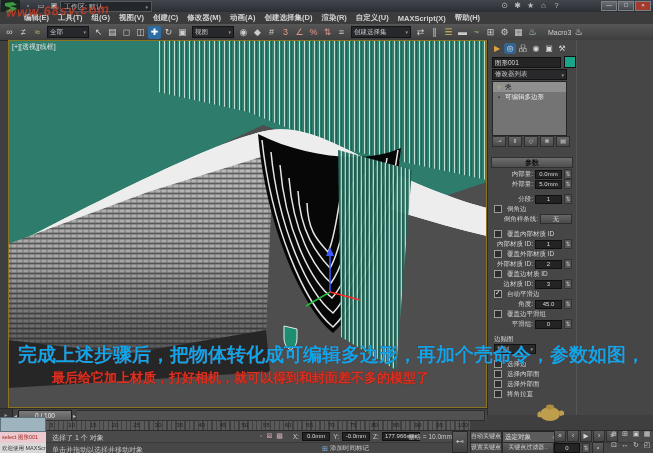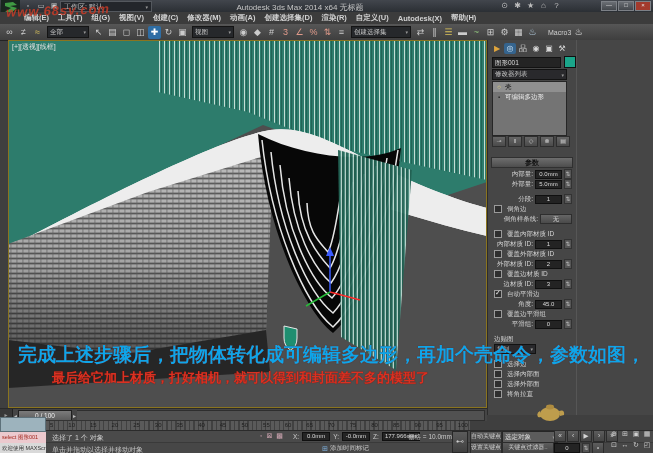--- a/index.html
+++ b/index.html
@@ -153,21 +153,20 @@
     <span class="qicon">▫</span>
         <span class="qicon">▭</span>
         <span class="qicon">▣</span>
         <span class="qicon">↺</span>
         <span class="qicon">↻</span>
       </div>
     <div class="workspace">
       <span>工作区: 默认</span>
       <span class="dda">▾</span>
     </div>
-    <div class="titletext">Autodesk 3ds Max  2014 x64   无标题</div>
     <div class="sicons">
 
     <span class="sic">⊙</span>
         <span class="sic">✱</span>
         <span class="sic">★</span>
         <span class="sic">⌂</span>
         <span class="sic">?</span>
       </div>
     <div class="winbtns">
 
@@ -183,21 +182,21 @@
   <span class="menuitem">编辑(E)</span>
       <span class="menuitem">工具(T)</span>
       <span class="menuitem">组(G)</span>
       <span class="menuitem">视图(V)</span>
       <span class="menuitem">创建(C)</span>
       <span class="menuitem">修改器(M)</span>
       <span class="menuitem">动画(A)</span>
       <span class="menuitem">创建选择集(D)</span>
       <span class="menuitem">渲染(R)</span>
       <span class="menuitem">自定义(U)</span>
-      <span class="menuitem">Autodesk(X)</span>
+      <span class="menuitem">MAXScript(X)</span>
       <span class="menuitem">帮助(H)</span>
     </div>
 
   <div class="toolbar">
     <div class="tseg">
         <span class="tbi">∞</span>
         <span class="tbi">≠</span>
         <span class="tbi" style="color: rgb(217, 193, 90);">≈</span>
       </div>
     <div class="tbdd" style="width:36px">

